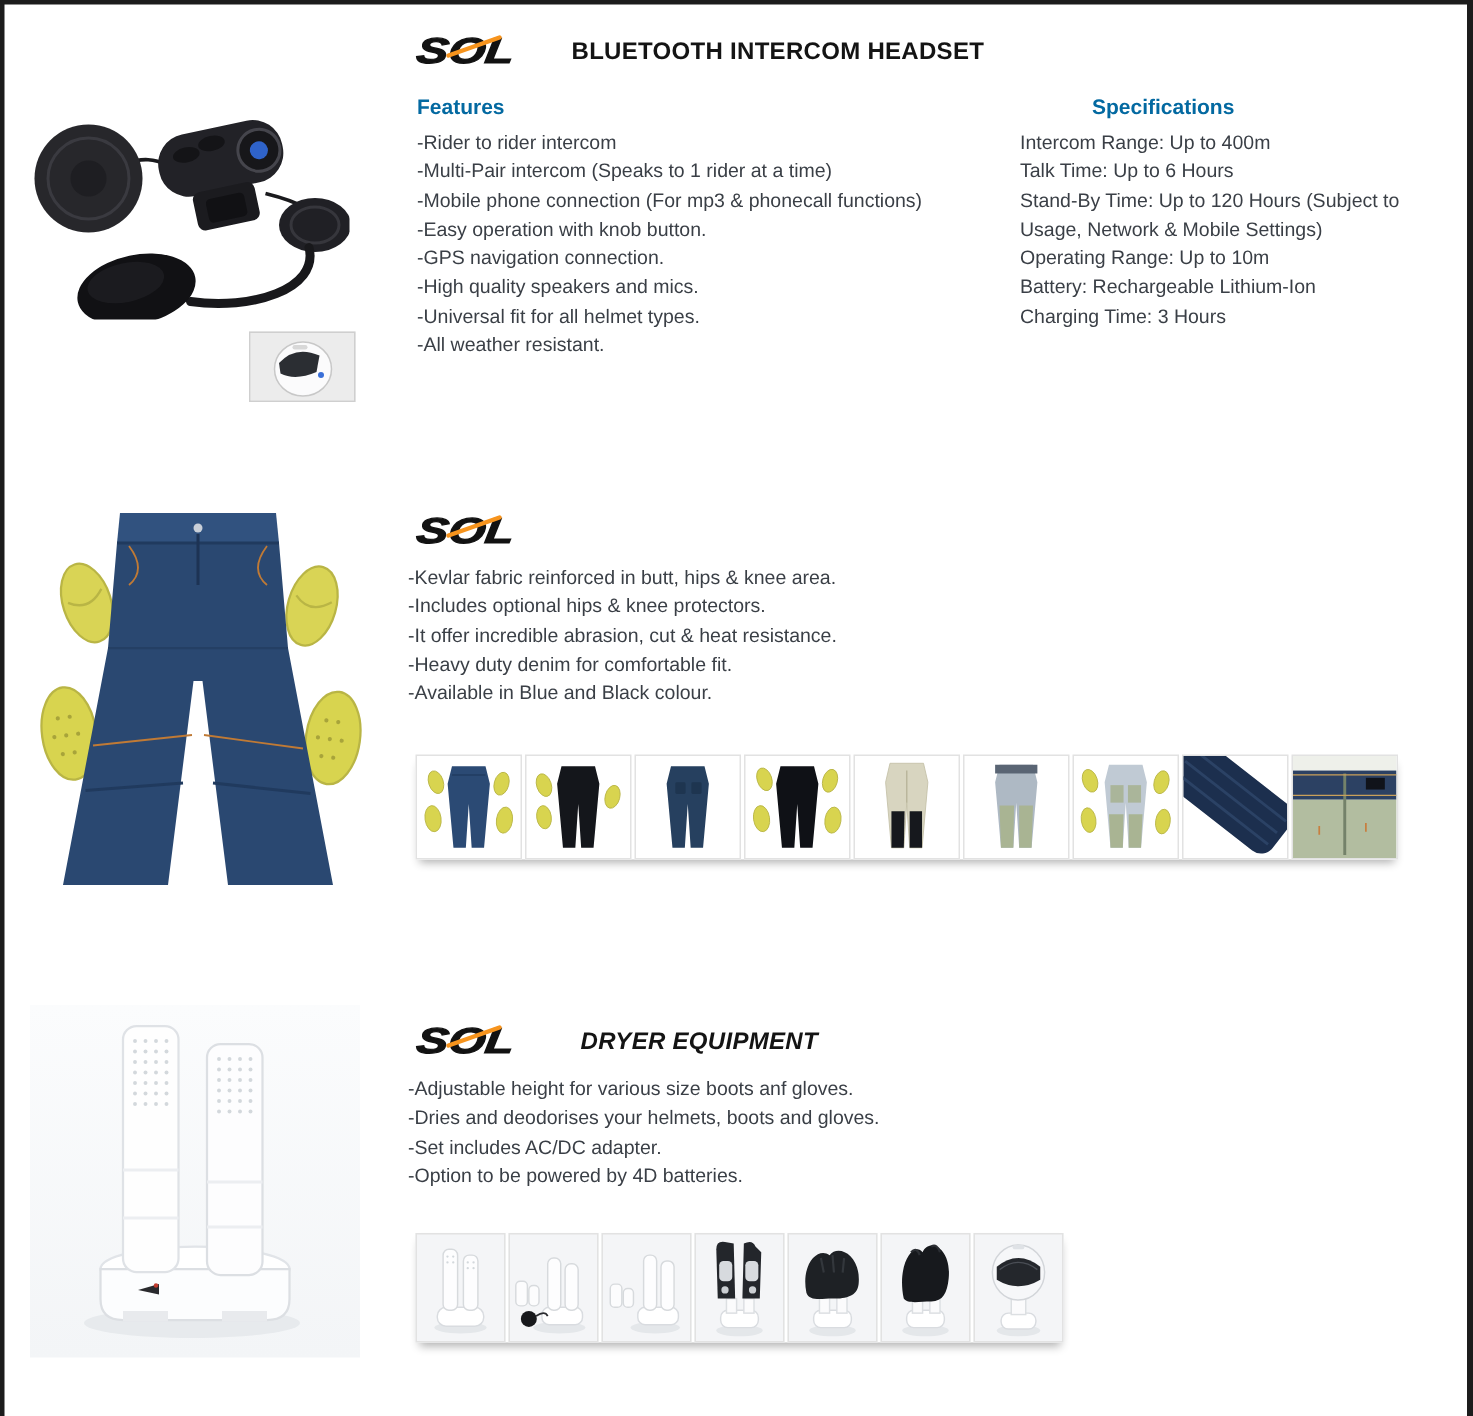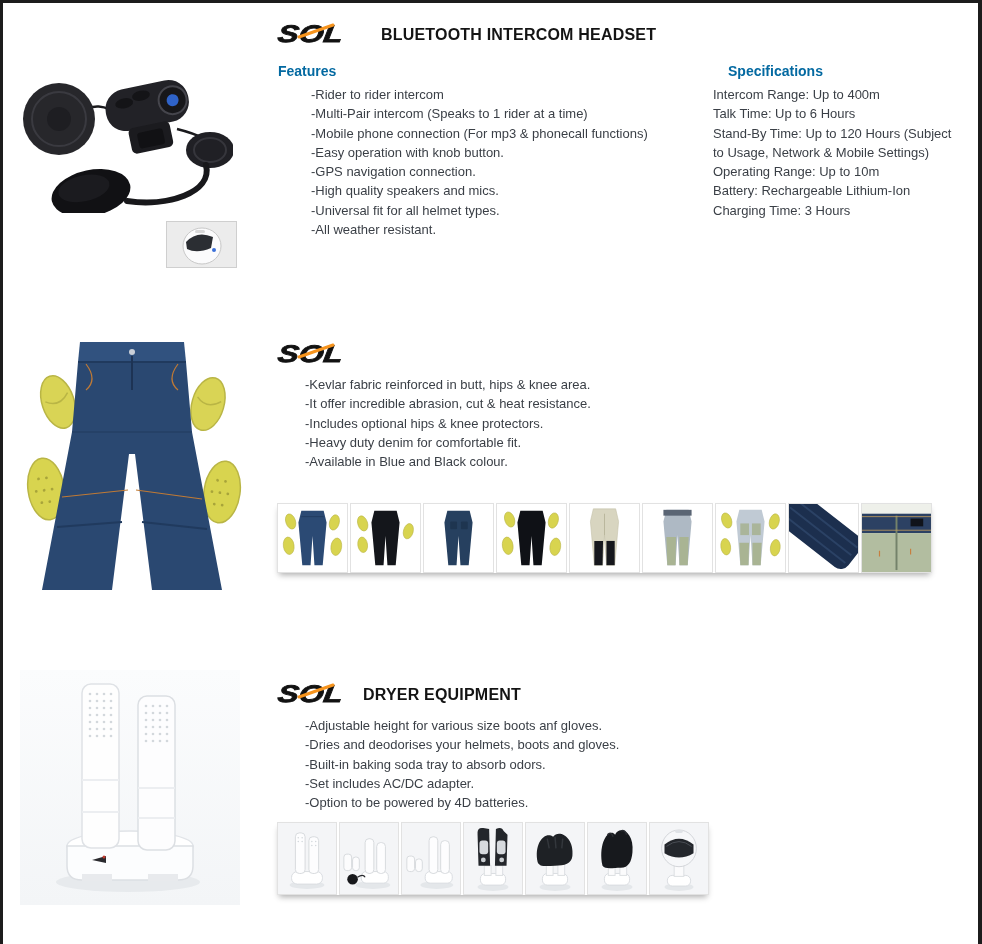--- a/index.html
+++ b/index.html
@@ -3,21 +3,21 @@
 <meta charset="utf-8">
 <style>
   html,body{margin:0;padding:0;background:#fff;}
   #page{position:relative;width:982px;height:944px;background:#ffffff;
         font-family:"Liberation Sans",sans-serif;overflow:hidden;}
   .abs{position:absolute;}
   .edge{position:absolute;background:#1c1c1c;}
   .sec-title{font-weight:bold;font-size:16px;color:#141414;letter-spacing:.2px;line-height:26px;}
   .heading{font-weight:bold;font-size:14px;color:#0369a1;line-height:18px;}
   .list{font-size:13px;color:#3a3f46;}
-  .list .li{line-height:19.3px;margin-left:33px;}
+  .list .li{line-height:19.3px;}
   .photo{position:absolute;}
   .thumbbox{background:#ececec;border:1px solid #cfcfcf;box-sizing:border-box;}
   .strip{position:absolute;display:flex;gap:2px;background:#ffffff;
          box-shadow:0 4px 6px -2px rgba(0,0,0,0.32);}
   .thumb{box-sizing:border-box;border:1px solid #e2e2e2;background:#fff;flex:0 0 auto;}
   .thumb.gray{background:#f4f5f7;}
   svg{display:block;}
 </style>
 </head>
 <body>
@@ -144,22 +144,22 @@
       <path d="M60 165 L126 158 M200 167 L134 158" stroke="#c07a35" stroke-width="1.2" fill="none"></path>
       <path d="M55 195 L120 190 M205 197 L140 190" stroke="#203a5e" stroke-width="2" fill="none"></path>
       <path d="M84 32 Q96 48 84 58 M176 32 Q164 48 176 58" stroke="#c07a35" stroke-width="1.2" fill="none"></path>
       <circle cx="130" cy="20" r="3" fill="#c9cfd8"></circle>
       <path d="M130 24 L130 58" stroke="#1d3354" stroke-width="2"></path>
     </svg>
   </div>
 
   <div class="abs list" style="left:272px;top:375px;width:430px;">
     <div class="li">-Kevlar fabric reinforced in butt, hips &amp; knee area.</div>
+    <div class="li">-Includes optional hips &amp; knee protectors.</div>
     <div class="li">-It offer incredible abrasion, cut &amp; heat resistance.</div>
-    <div class="li">-Includes optional hips &amp; knee protectors.</div>
     <div class="li">-Heavy duty denim for comfortable fit.</div>
     <div class="li">-Available in Blue and Black colour.</div>
   </div>
 
   <div class="strip" style="left:277px;top:503px;width:655px;height:70px;">
 
     <div class="thumb" style="width:71px;height:70px;">
       <svg width="69" height="68" viewBox="0 0 71 70">
         <g transform="rotate(-18 13 18)">
             <ellipse cx="13" cy="18" rx="5" ry="8" fill="#d8d44f" stroke="#b9b545" stroke-width="0.6"></ellipse>
@@ -283,21 +283,21 @@
 
   <div class="abs" style="left:272px;top:680px;">
     <svg width="94" height="27" viewBox="0 0 94 27">
       <g transform="skewX(-8)">
         <text x="6" y="22" font-size="24" font-weight="bold" font-style="italic" font-family="'Liberation Sans',sans-serif" transform="scale(1.32,1)" fill="#121212" stroke="#121212" stroke-width="0.8">SOL</text>
       </g>
       <path d="M27 17 L61 5" stroke="#f7941d" stroke-width="3" stroke-linecap="round"></path>
     </svg>
   </div>
 
-  <div class="abs sec-title" style="left:363px;top:682px;">DRYER EQUIPMENT</div>
+  <div class="abs sec-title" style="left:387px;top:682px;font-style:italic;">DRYER EQUIPMENT</div>
 
   <div class="photo" style="left:20px;top:670px;width:220px;height:235px;background:linear-gradient(180deg,#fbfcfd,#f3f5f7);">
     <svg width="220" height="235" viewBox="0 0 220 235">
       <ellipse cx="108" cy="212" rx="72" ry="10" fill="#e7eaed"></ellipse>
       <ellipse cx="110" cy="176" rx="63" ry="15" fill="#ffffff" stroke="#e1e4e8" stroke-width="1.5"></ellipse>
       <path d="M47 176 L47 196 Q47 210 62 210 L158 210 Q173 210 173 196 L173 176 Z" fill="#fcfdfe" stroke="#dcdfe3" stroke-width="1.5"></path>
       <rect x="62" y="204" width="30" height="7" fill="#e8eaed"></rect>
       <rect x="128" y="204" width="30" height="7" fill="#e8eaed"></rect>
       <rect x="62" y="14" width="37" height="164" rx="9" fill="#fefefe" stroke="#dfe2e6" stroke-width="1.5"></rect>
       <rect x="118" y="26" width="37" height="154" rx="9" fill="#fdfdfe" stroke="#dcdfe3" stroke-width="1.5"></rect>
@@ -357,21 +357,20 @@
       </g>
       <path d="M62 110 L99 110 M118 118 L155 118 M62 142 L99 142 M118 148 L155 148" stroke="#eceef1" stroke-width="2"></path>
       <path d="M72 190 L86 186 L86 193 Z" fill="#2a2a2e"></path>
       <circle cx="84" cy="187" r="1.5" fill="#c23b2e"></circle>
     </svg>
   </div>
 
   <div class="abs list" style="left:272px;top:716px;width:430px;">
     <div class="li">-Adjustable height for various size boots anf gloves.</div>
     <div class="li">-Dries and deodorises your helmets, boots and gloves.</div>
-    <div class="li">-Built-in baking soda tray to absorb odors.</div>
     <div class="li">-Set includes AC/DC adapter.</div>
     <div class="li">-Option to be powered by 4D batteries.</div>
   </div>
 
   <div class="strip" style="left:277px;top:822px;width:432px;height:73px;">
 
     <div class="thumb gray" style="width:60px;height:73px;">
       <svg width="58" height="71" viewBox="0 0 60 73">
         <ellipse cx="30" cy="64" rx="18" ry="4" fill="#e4e7ea"></ellipse>
         <rect x="14" y="50" width="32" height="13" rx="6" fill="#fff" stroke="#d9dce0"></rect>

